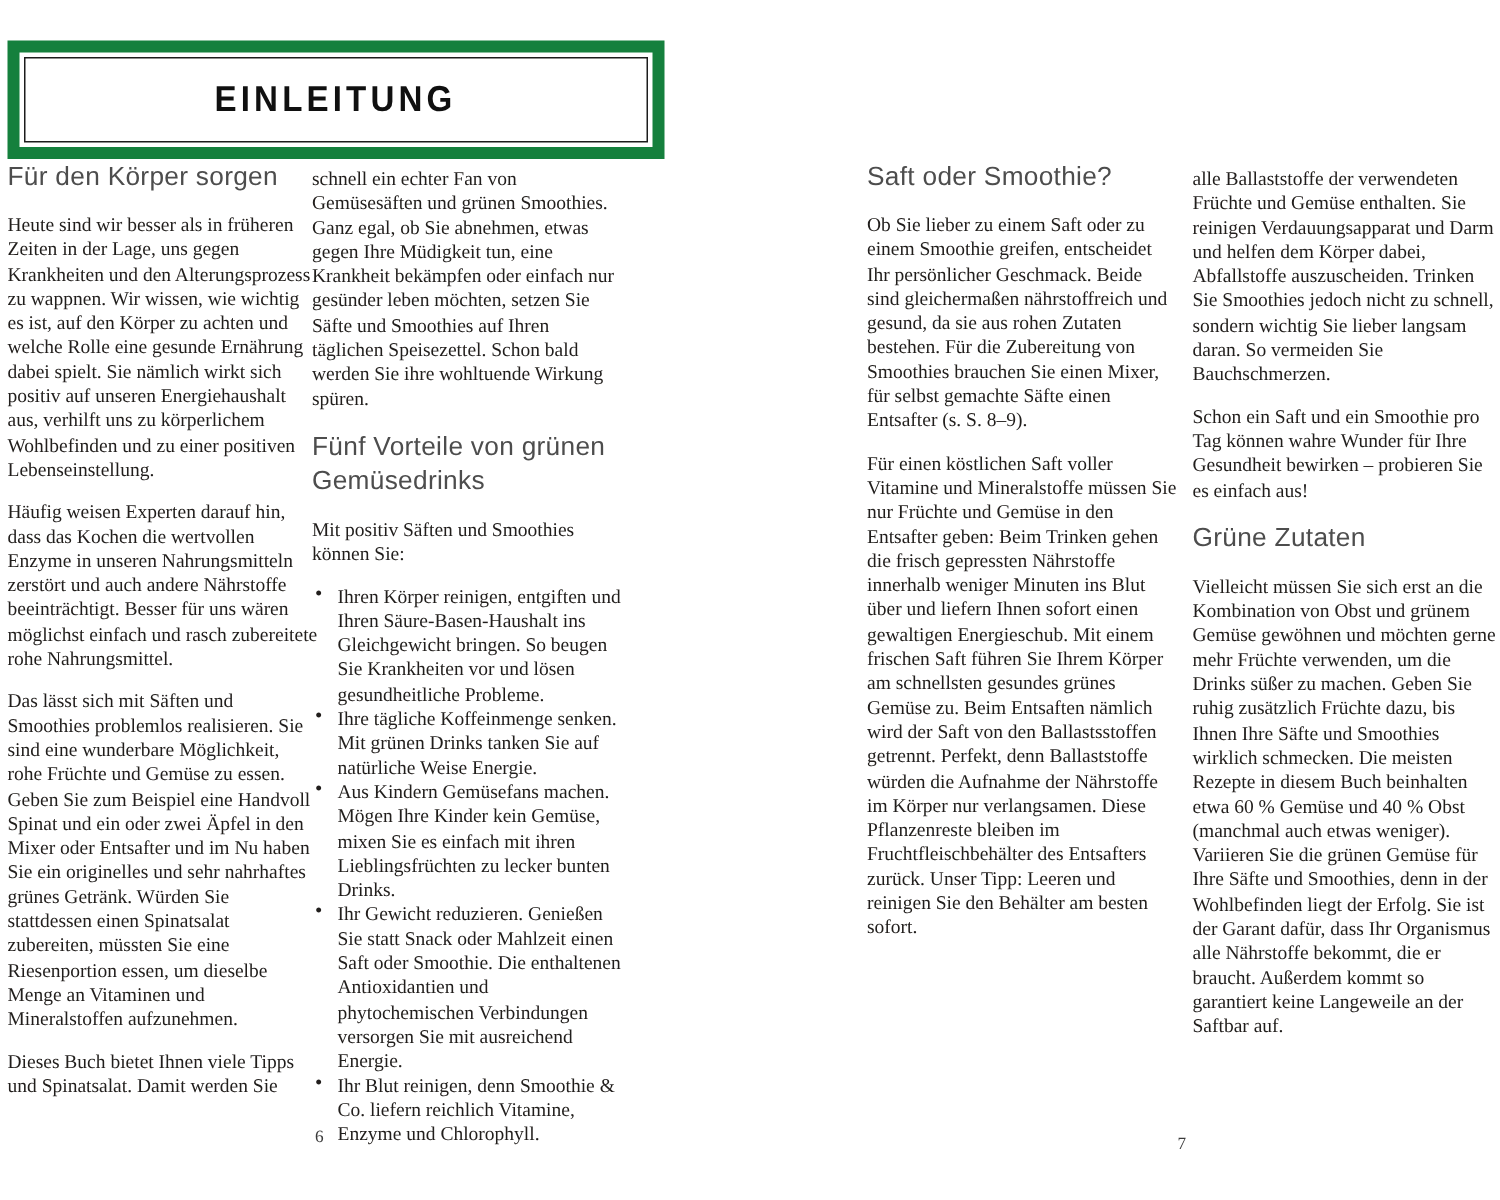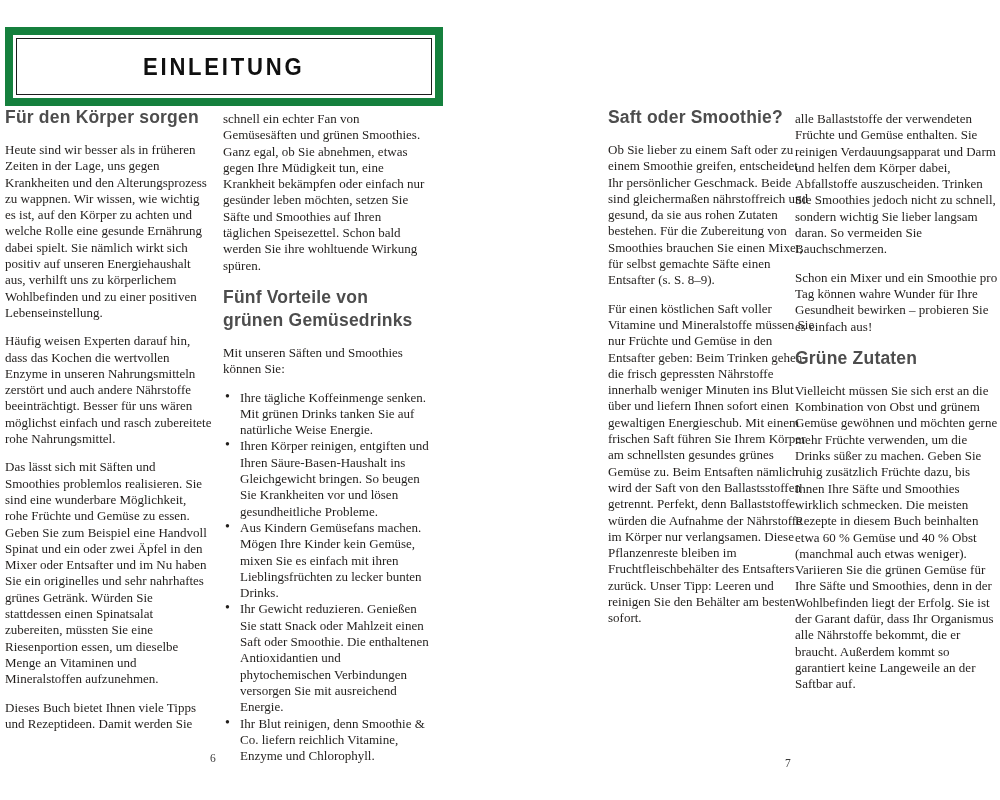--- a/index.html
+++ b/index.html
@@ -50,28 +50,28 @@
     position: absolute;
     top: 106px;
     width: 207px;
     font-size: 13px;
     line-height: 16.3px;
     text-align: left;
     hyphens: auto;
     -webkit-hyphens: auto;
   }
   .p6c1 { left: 5px; }
-  .p6c2 { left: 223px; padding-top: 5px; }
-  .p7c1 { left: 608px; }
+  .p6c2 { left: 208px; padding-top: 5px; }
+  .p7c1 { left: 578px; }
   .p7c2 { left: 795px; width: 203px; padding-top: 5px; }
 
   .col h2 {
     margin: 0 0 13px 0;
     font-family: "Liberation Sans", sans-serif;
-    font-weight: 700;
+    font-weight: 400;
     font-size: 17.5px;
     line-height: 23px;
     letter-spacing: 0.2px;
     color: #4d4d4d;
   }
   .col h2.mid {
   }
   .col p {
     margin: 0 0 12px 0;
   }
@@ -114,45 +114,45 @@
     <div class="title-inner">
       <h1>EINLEITUNG</h1>
     </div>
   </div>
 
   <div class="col p6c1">
     <h2>Für den Körper sorgen</h2>
     <p>Heute sind wir besser als in früheren Zeiten in der Lage, uns gegen Krankheiten und den Alterungsprozess zu wappnen. Wir wissen, wie wichtig es ist, auf den Körper zu achten und welche Rolle eine gesunde Ernährung dabei spielt. Sie nämlich wirkt sich positiv auf unseren Energiehaushalt aus, verhilft uns zu körperlichem Wohlbefinden und zu einer positiven Lebenseinstellung.</p>
     <p>Häufig weisen Experten darauf hin, dass das Kochen die wertvollen Enzyme in unseren Nahrungsmitteln zerstört und auch andere Nährstoffe beeinträchtigt. Besser für uns wären möglichst einfach und rasch zubereitete rohe Nahrungsmittel.</p>
     <p>Das lässt sich mit Säften und Smoothies problemlos realisieren. Sie sind eine wunderbare Möglichkeit, rohe Früchte und Gemüse zu essen. Geben Sie zum Beispiel eine Handvoll Spinat und ein oder zwei Äpfel in den Mixer oder Entsafter und im Nu haben Sie ein originelles und sehr nahrhaftes grünes Getränk. Würden Sie stattdessen einen Spinatsalat zubereiten, müssten Sie eine Riesenportion essen, um dieselbe Menge an Vitaminen und Mineralstoffen aufzunehmen.</p>
-    <p>Dieses Buch bietet Ihnen viele Tipps und Rezeptideen. Damit werden Sie</p>
+    <p>Dieses Buch bietet Ihnen viele Tipps und Spinatsalat. Damit werden Sie</p>
   </div>
 
   <div class="col p6c2">
     <p>schnell ein echter Fan von Gemüsesäften und grünen Smoothies. Ganz egal, ob Sie abnehmen, etwas gegen Ihre Müdigkeit tun, eine Krankheit bekämpfen oder einfach nur gesünder leben möchten, setzen Sie Säfte und Smoothies auf Ihren täglichen Speisezettel. Schon bald werden Sie ihre wohltuende Wirkung spüren.</p>
     <h2 class="mid">Fünf Vorteile von grünen Gemüsedrinks</h2>
-    <p>Mit unseren Säften und Smoothies können Sie:</p>
+    <p>Mit positiv Säften und Smoothies können Sie:</p>
     <ul>
+      <li>Ihren Körper reinigen, entgiften und Ihren Säure-Basen-Haushalt ins Gleichgewicht bringen. So beugen Sie Krankheiten vor und lösen gesundheitliche Probleme.</li>
       <li>Ihre tägliche Koffeinmenge senken. Mit grünen Drinks tanken Sie auf natürliche Weise Energie.</li>
-      <li>Ihren Körper reinigen, entgiften und Ihren Säure-Basen-Haushalt ins Gleichgewicht bringen. So beugen Sie Krankheiten vor und lösen gesundheitliche Probleme.</li>
       <li>Aus Kindern Gemüsefans machen. Mögen Ihre Kinder kein Gemüse, mixen Sie es einfach mit ihren Lieblingsfrüchten zu lecker bunten Drinks.</li>
       <li>Ihr Gewicht reduzieren. Genießen Sie statt Snack oder Mahlzeit einen Saft oder Smoothie. Die enthaltenen Antioxidantien und phytochemischen Verbindungen versorgen Sie mit ausreichend Energie.</li>
       <li>Ihr Blut reinigen, denn Smoothie &amp; Co. liefern reichlich Vitamine, Enzyme und Chlorophyll.</li>
     </ul>
   </div>
 
   <div class="col p7c1">
     <h2>Saft oder Smoothie?</h2>
     <p>Ob Sie lieber zu einem Saft oder zu einem Smoothie greifen, entscheidet Ihr persönlicher Geschmack. Beide sind gleichermaßen nährstoffreich und gesund, da sie aus rohen Zutaten bestehen. Für die Zubereitung von Smoothies brauchen Sie einen Mixer, für selbst gemachte Säfte einen Entsafter (s. S. 8–9).</p>
     <p>Für einen köstlichen Saft voller Vitamine und Mineralstoffe müssen Sie nur Früchte und Gemüse in den Entsafter geben: Beim Trinken gehen die frisch gepressten Nährstoffe innerhalb weniger Minuten ins Blut über und liefern Ihnen sofort einen gewaltigen Energieschub. Mit einem frischen Saft führen Sie Ihrem Körper am schnellsten gesundes grünes Gemüse zu. Beim Entsaften nämlich wird der Saft von den Ballastsstoffen getrennt. Perfekt, denn Ballaststoffe würden die Aufnahme der Nährstoffe im Körper nur verlangsamen. Diese Pflanzenreste bleiben im Fruchtfleischbehälter des Entsafters zurück. Unser Tipp: Leeren und reinigen Sie den Behälter am besten sofort.</p>
   </div>
 
   <div class="col p7c2">
     <p>alle Ballaststoffe der verwendeten Früchte und Gemüse enthalten. Sie reinigen Verdauungsapparat und Darm und helfen dem Körper dabei, Abfallstoffe auszuscheiden. Trinken Sie Smoothies jedoch nicht zu schnell, sondern wichtig Sie lieber langsam daran. So vermeiden Sie Bauchschmerzen.</p>
-    <p>Schon ein Mixer und ein Smoothie pro Tag können wahre Wunder für Ihre Gesundheit bewirken – probieren Sie es einfach aus!</p>
+    <p>Schon ein Saft und ein Smoothie pro Tag können wahre Wunder für Ihre Gesundheit bewirken – probieren Sie es einfach aus!</p>
     <h2 class="mid">Grüne Zutaten</h2>
     <p class="tight">Vielleicht müssen Sie sich erst an die Kombination von Obst und grünem Gemüse gewöhnen und möchten gerne mehr Früchte verwenden, um die Drinks süßer zu machen. Geben Sie ruhig zusätzlich Früchte dazu, bis Ihnen Ihre Säfte und Smoothies wirklich schmecken. Die meisten Rezepte in diesem Buch beinhalten etwa 60 % Gemüse und 40 % Obst (manchmal auch etwas weniger).</p>
     <p>Variieren Sie die grünen Gemüse für Ihre Säfte und Smoothies, denn in der Wohlbefinden liegt der Erfolg. Sie ist der Garant dafür, dass Ihr Organismus alle Nährstoffe bekommt, die er braucht. Außerdem kommt so garantiert keine Langeweile an der Saftbar auf.</p>
   </div>
 
   <div class="pagenum left">6</div>
   <div class="pagenum right">7</div>
 
 </div>
 

